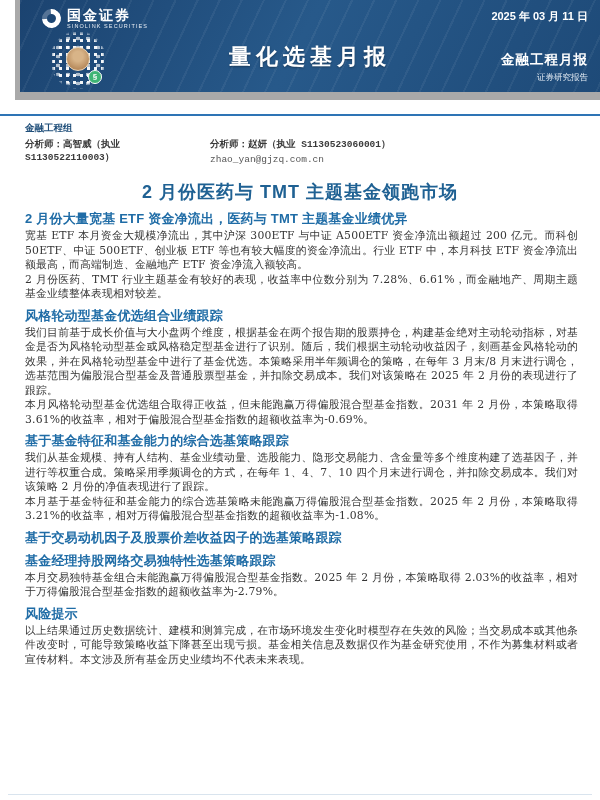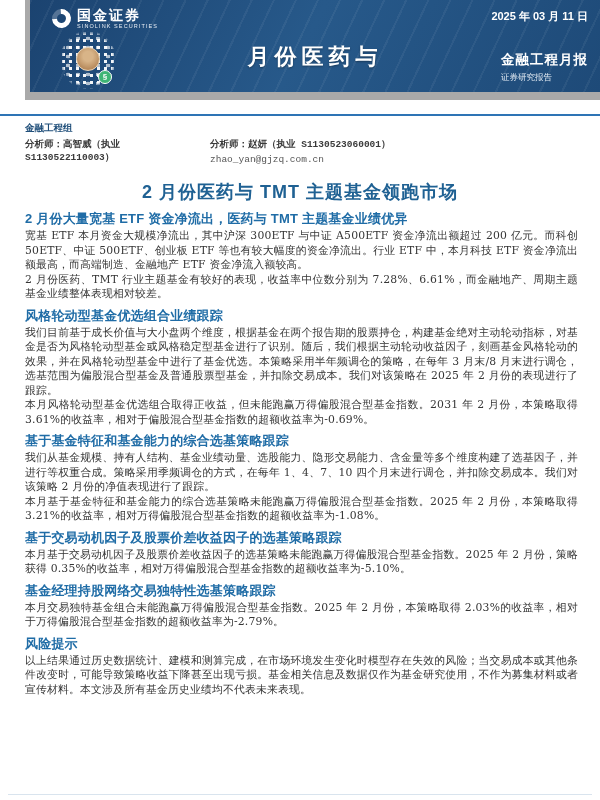--- a/index.html
+++ b/index.html
@@ -3,21 +3,21 @@
 <meta charset="utf-8">
 <style>
   * { margin:0; padding:0; box-sizing:border-box; }
   html,body { background:#fff; }
   .page {
     position:relative; width:600px; height:800px; margin:0 auto;
     background:#fff; overflow:hidden;
     font-family:"Liberation Sans", sans-serif;
   }
   
-  .banner-wrap { padding-left:25px; }
+  .banner-wrap { padding-left:15px; }
   .banner {
     position:relative; height:100px;
     border-left:5px solid #a9a9a9; border-bottom:8px solid #a9a9a9;
     background:
       repeating-linear-gradient(115deg, rgba(255,255,255,0.055) 0 2px, transparent 2px 20px),
       linear-gradient(118deg, #1b4370 0%, #27598a 48%, #1e4a78 100%);
     color:#fff;
   }
   .brand { position:absolute; left:22px; top:8px; display:flex; align-items:flex-start; gap:6px; }
   .brand-mark {
@@ -27,21 +27,21 @@
   }
   .brand-text { line-height:1; }
   .brand-cn { font-size:14px; font-weight:bold; letter-spacing:2px; }
   .brand-en { font-size:5.5px; letter-spacing:1.1px; margin-top:2px; color:#e8eef5; }
   .banner-date { position:absolute; right:12px; top:9px; font-size:11px; font-weight:bold; }
   .banner-title {
     position:absolute; left:0; right:0; top:42px; text-align:center;
     font-size:22px; font-weight:bold; letter-spacing:5px;
     text-shadow:0 1px 2px rgba(0,0,0,0.35);
   }
-  .banner-right { position:absolute; right:12px; bottom:8px; text-align:left; }
+  .banner-right { position:absolute; right:12px; bottom:8px; text-align:right; }
   .report-type { font-size:13.5px; font-weight:bold; letter-spacing:1px; }
   .report-tag { font-size:8.5px; margin-top:3px; color:#dfe8f1; }
   
   .qr {
     position:absolute; left:30px; top:30px; width:56px; height:60px;
   }
   .qr-dots {
     position:absolute; inset:0; border-radius:50%;
     background:
       radial-gradient(rgba(255,255,255,0.95) 32%, transparent 36%) 0 0/7px 7px,
@@ -107,21 +107,21 @@
       </div>
 
       <div class="banner-date">2025 年 03 月 11 日</div>
 
       <div class="qr">
         <div class="qr-dots"></div>
         <div class="qr-center"></div>
         <div class="qr-badge">§</div>
       </div>
 
-      <div class="banner-title">月份医药与</div>
+      <div class="banner-title">量化选基月报</div>
 
       <div class="banner-right">
         <div class="report-type">金融工程月报</div>
         <div class="report-tag">证券研究报告</div>
       </div>
     </div>
   </div>
 
   <div class="rule"></div>
 
@@ -155,21 +155,20 @@
     </div>
 
     <div>
       <div class="sec-heading">基于基金特征和基金能力的综合选基策略跟踪</div>
       <div class="sec-para">我们从基金规模、持有人结构、基金业绩动量、选股能力、隐形交易能力、含金量等多个维度构建了选基因子，并进行等权重合成。策略采用季频调仓的方式，在每年 1、4、7、10 四个月末进行调仓，并扣除交易成本。我们对该策略 2 月份的净值表现进行了跟踪。</div>
       <div class="sec-para">本月基于基金特征和基金能力的综合选基策略未能跑赢万得偏股混合型基金指数。2025 年 2 月份，本策略取得 3.21%的收益率，相对万得偏股混合型基金指数的超额收益率为-1.08%。</div>
     </div>
 
     <div>
       <div class="sec-heading">基于交易动机因子及股票价差收益因子的选基策略跟踪</div>
-      <div class="sec-para">本月基于交易动机因子及股票价差收益因子的选基策略未能跑赢万得偏股混合型基金指数。2025 年 2 月份，策略获得 0.35%的收益率，相对万得偏股混合型基金指数的超额收益率为-5.10%。</div>
     </div>
 
     <div>
       <div class="sec-heading">基金经理持股网络交易独特性选基策略跟踪</div>
       <div class="sec-para">本月交易独特基金组合未能跑赢万得偏股混合型基金指数。2025 年 2 月份，本策略取得 2.03%的收益率，相对于万得偏股混合型基金指数的超额收益率为-2.79%。</div>
     </div>
 
     <div>
       <div class="sec-heading">风险提示</div>
       <div class="sec-para">以上结果通过历史数据统计、建模和测算完成，在市场环境发生变化时模型存在失效的风险；当交易成本或其他条件改变时，可能导致策略收益下降甚至出现亏损。基金相关信息及数据仅作为基金研究使用，不作为募集材料或者宣传材料。本文涉及所有基金历史业绩均不代表未来表现。</div>

